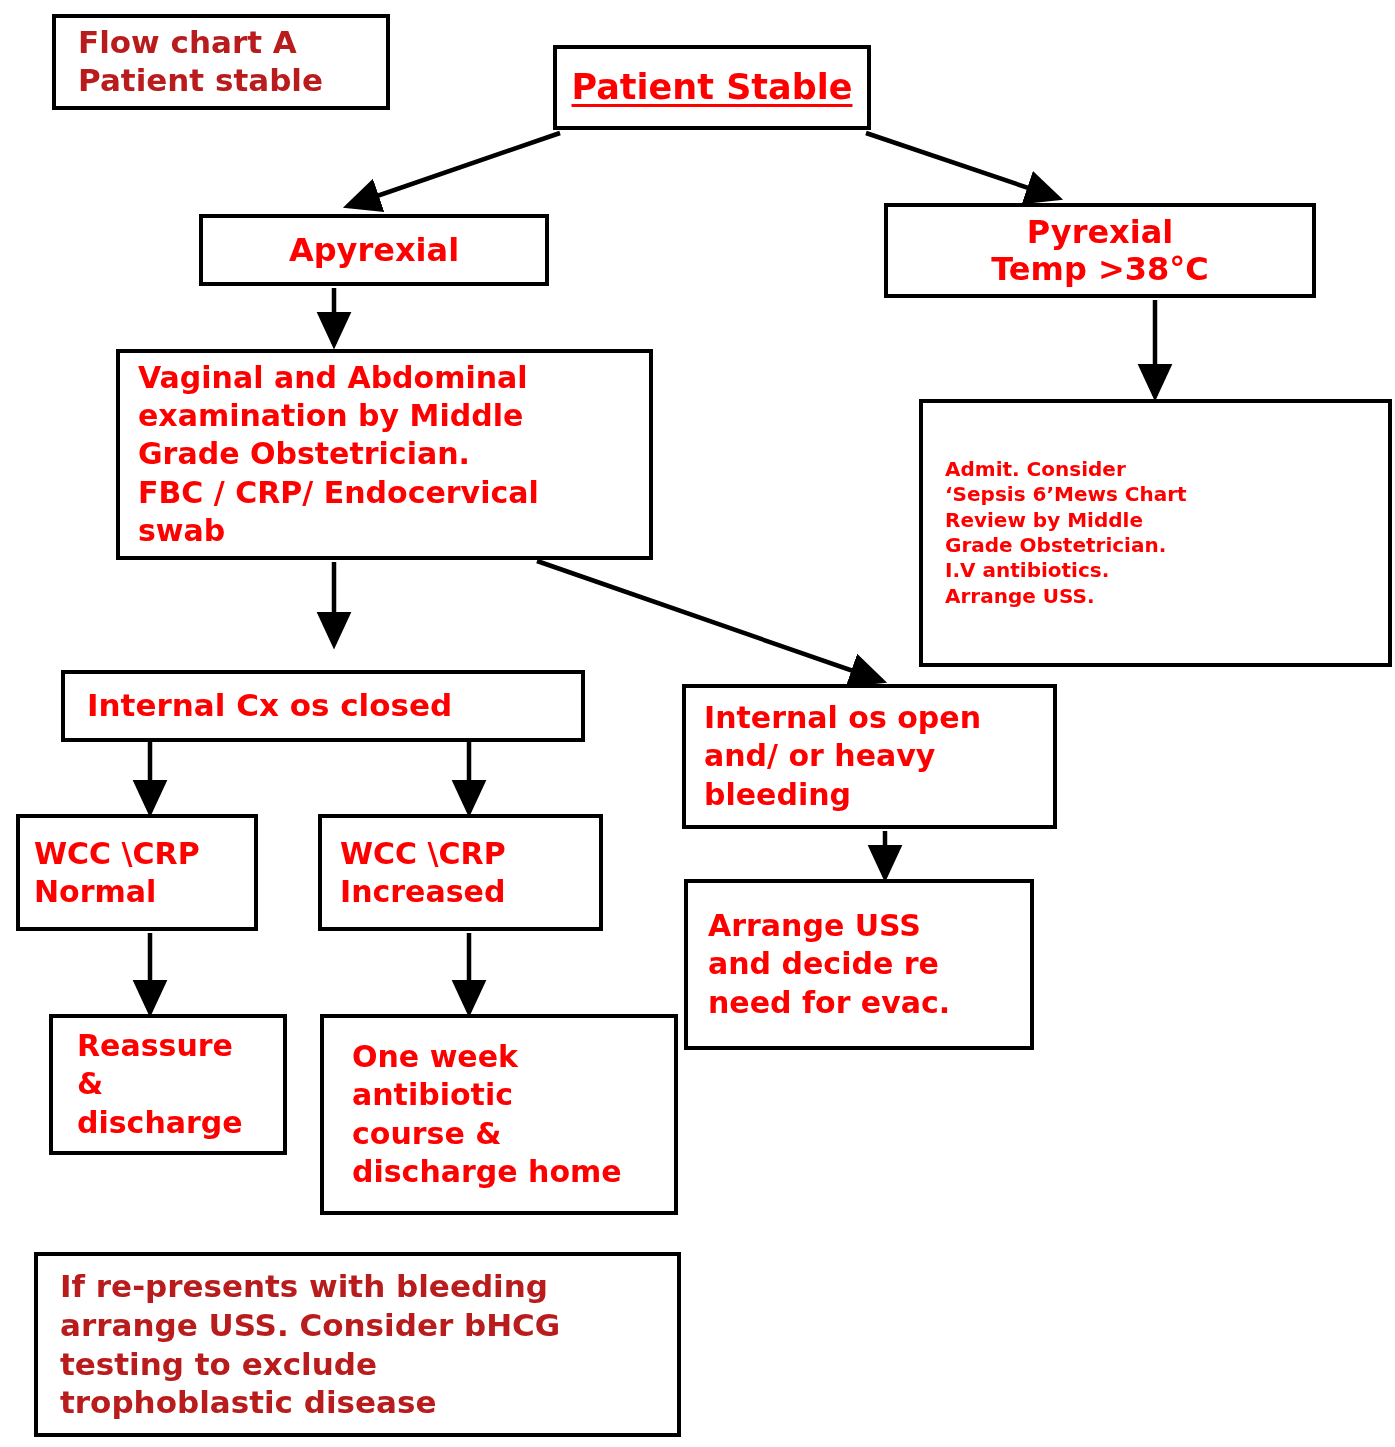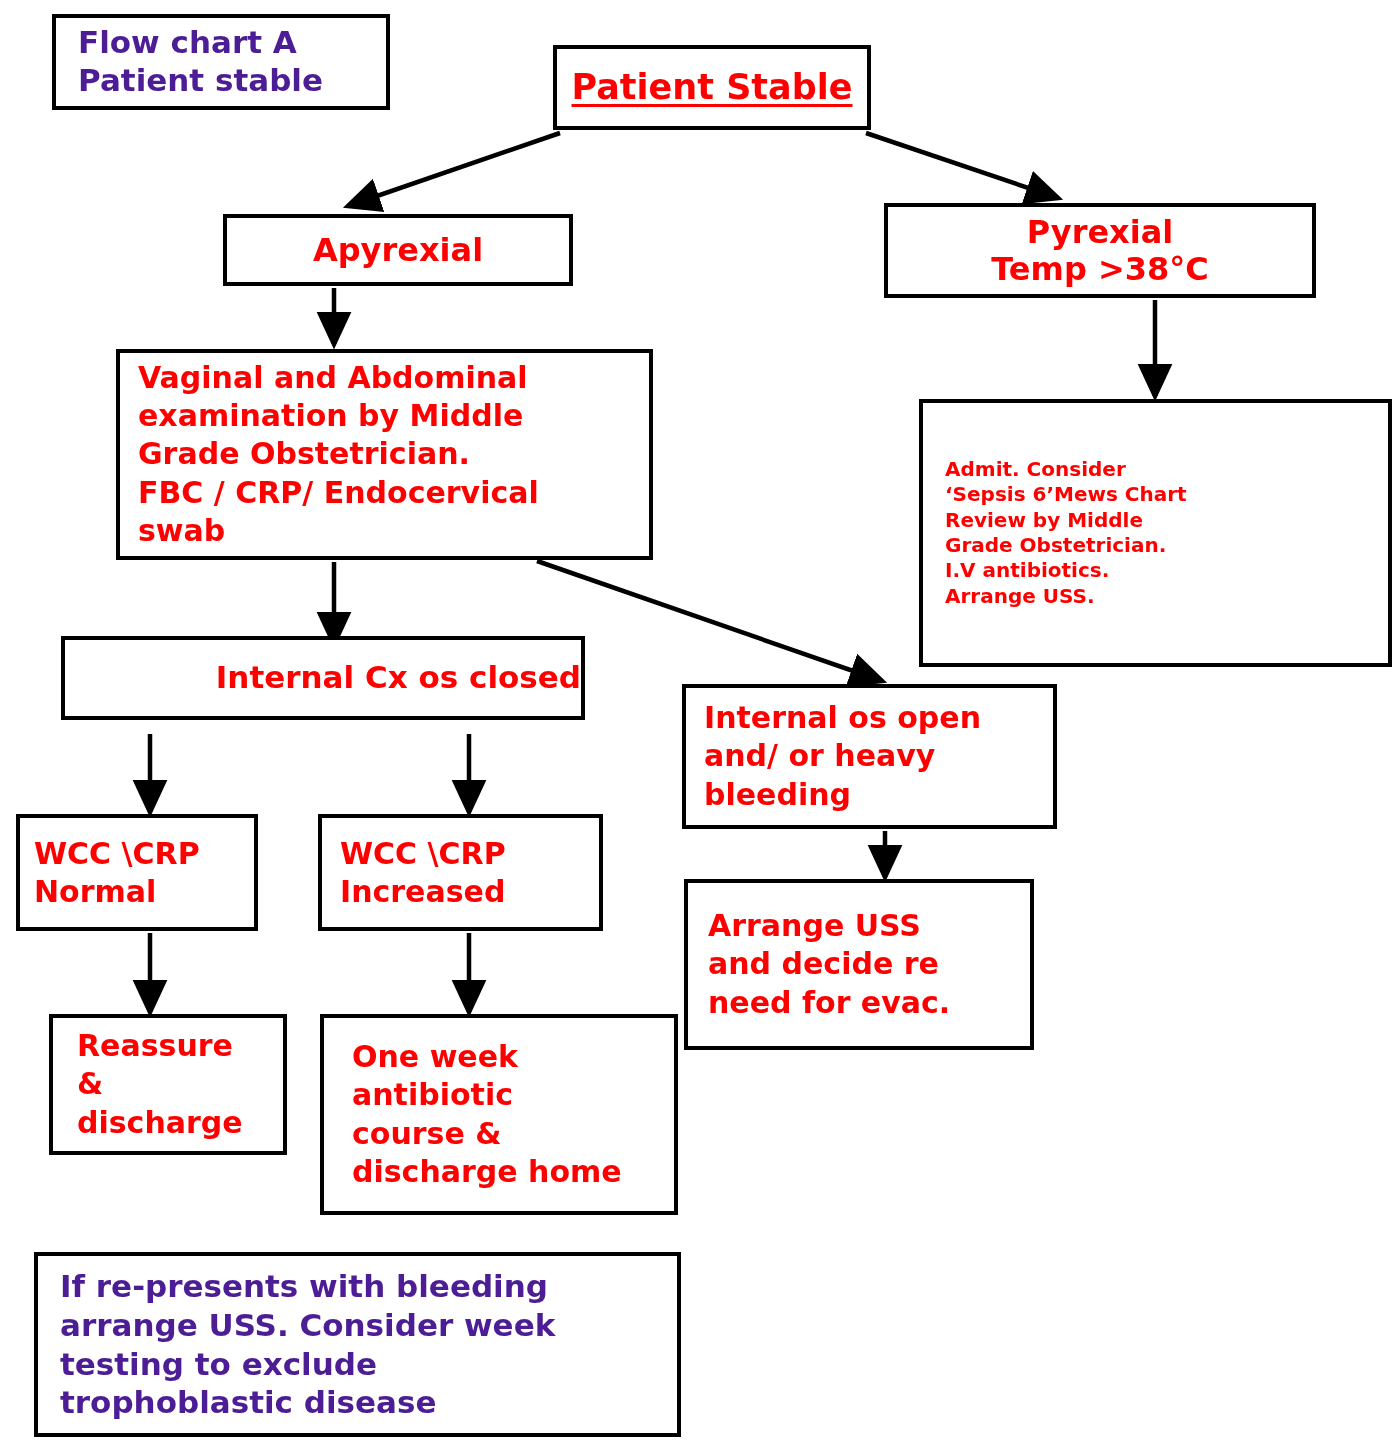--- a/index.html
+++ b/index.html
@@ -37,44 +37,44 @@
     justify-content: center;
     overflow: hidden;
   }
   .node .txt {
     display: block;
     white-space: pre-line;
     font-weight: bold;
     line-height: 1.14;
   }
   .red  { color: #FF0000; }
-  .black{ color: #4c1d95; }
+  .black{ color: #b91c1c; }
   .center { text-align: center; }
   .left   { text-align: left; }
 
   
   #node-title        { left: 52px;  top: 14px;   width: 338px;  height: 96px;  }
   #node-title .txt   { font-size: 31px; padding-left: 22px; line-height: 1.22; }
 
   #node-patient-stable      { left: 553px; top: 45px; width: 318px; height: 85px; }
   #node-patient-stable .txt { font-size: 35px; text-decoration: underline; text-underline-offset: 5px; }
 
-  #node-apyrexial      { left: 199px; top: 214px; width: 350px; height: 72px; margin-left: 24px; }
+  #node-apyrexial      { left: 199px; top: 214px; width: 350px; height: 72px; }
   #node-apyrexial .txt { font-size: 32px; }
 
   #node-pyrexial      { left: 884px; top: 203px; width: 432px; height: 95px; }
   #node-pyrexial .txt { font-size: 32px; }
 
   #node-exam      { left: 116px; top: 349px; width: 537px; height: 211px; }
   #node-exam .txt { font-size: 30px; padding-left: 18px; line-height: 1.27; }
 
   #node-sepsis      { left: 919px; top: 399px; width: 473px; height: 268px; }
   #node-sepsis .txt { font-size: 20px; padding-left: 22px; line-height: 1.27; }
 
-  #node-os-closed      { left: 61px; top: 636px; width: 524px; height: 84px; align-items: flex-end; }
+  #node-os-closed      { left: 61px; top: 670px; width: 524px; height: 72px; }
   #node-os-closed .txt { font-size: 31px; padding-left: 22px; }
 
   #node-os-open      { left: 682px; top: 684px; width: 375px; height: 145px; }
   #node-os-open .txt { font-size: 30px; padding-left: 18px; line-height: 1.27; }
 
   #node-wcc-normal      { left: 16px; top: 814px; width: 242px; height: 117px; }
   #node-wcc-normal .txt { font-size: 30px; padding-left: 14px; line-height: 1.25; }
 
   #node-wcc-increased      { left: 318px; top: 814px; width: 285px; height: 117px; }
   #node-wcc-increased .txt { font-size: 30px; padding-left: 18px; line-height: 1.25; }
@@ -195,18 +195,18 @@
 
   <div class="node" id="node-one-week">
     <span class="txt red left">One week
 antibiotic
 course &amp;
 discharge home</span>
   </div>
 
   <div class="node" id="node-represents">
     <span class="txt black left">If re-presents with bleeding
-arrange USS. Consider week
+arrange USS. Consider bHCG
 testing to exclude
 trophoblastic disease</span>
   </div>
 
 </div>
 
 </body></html>

